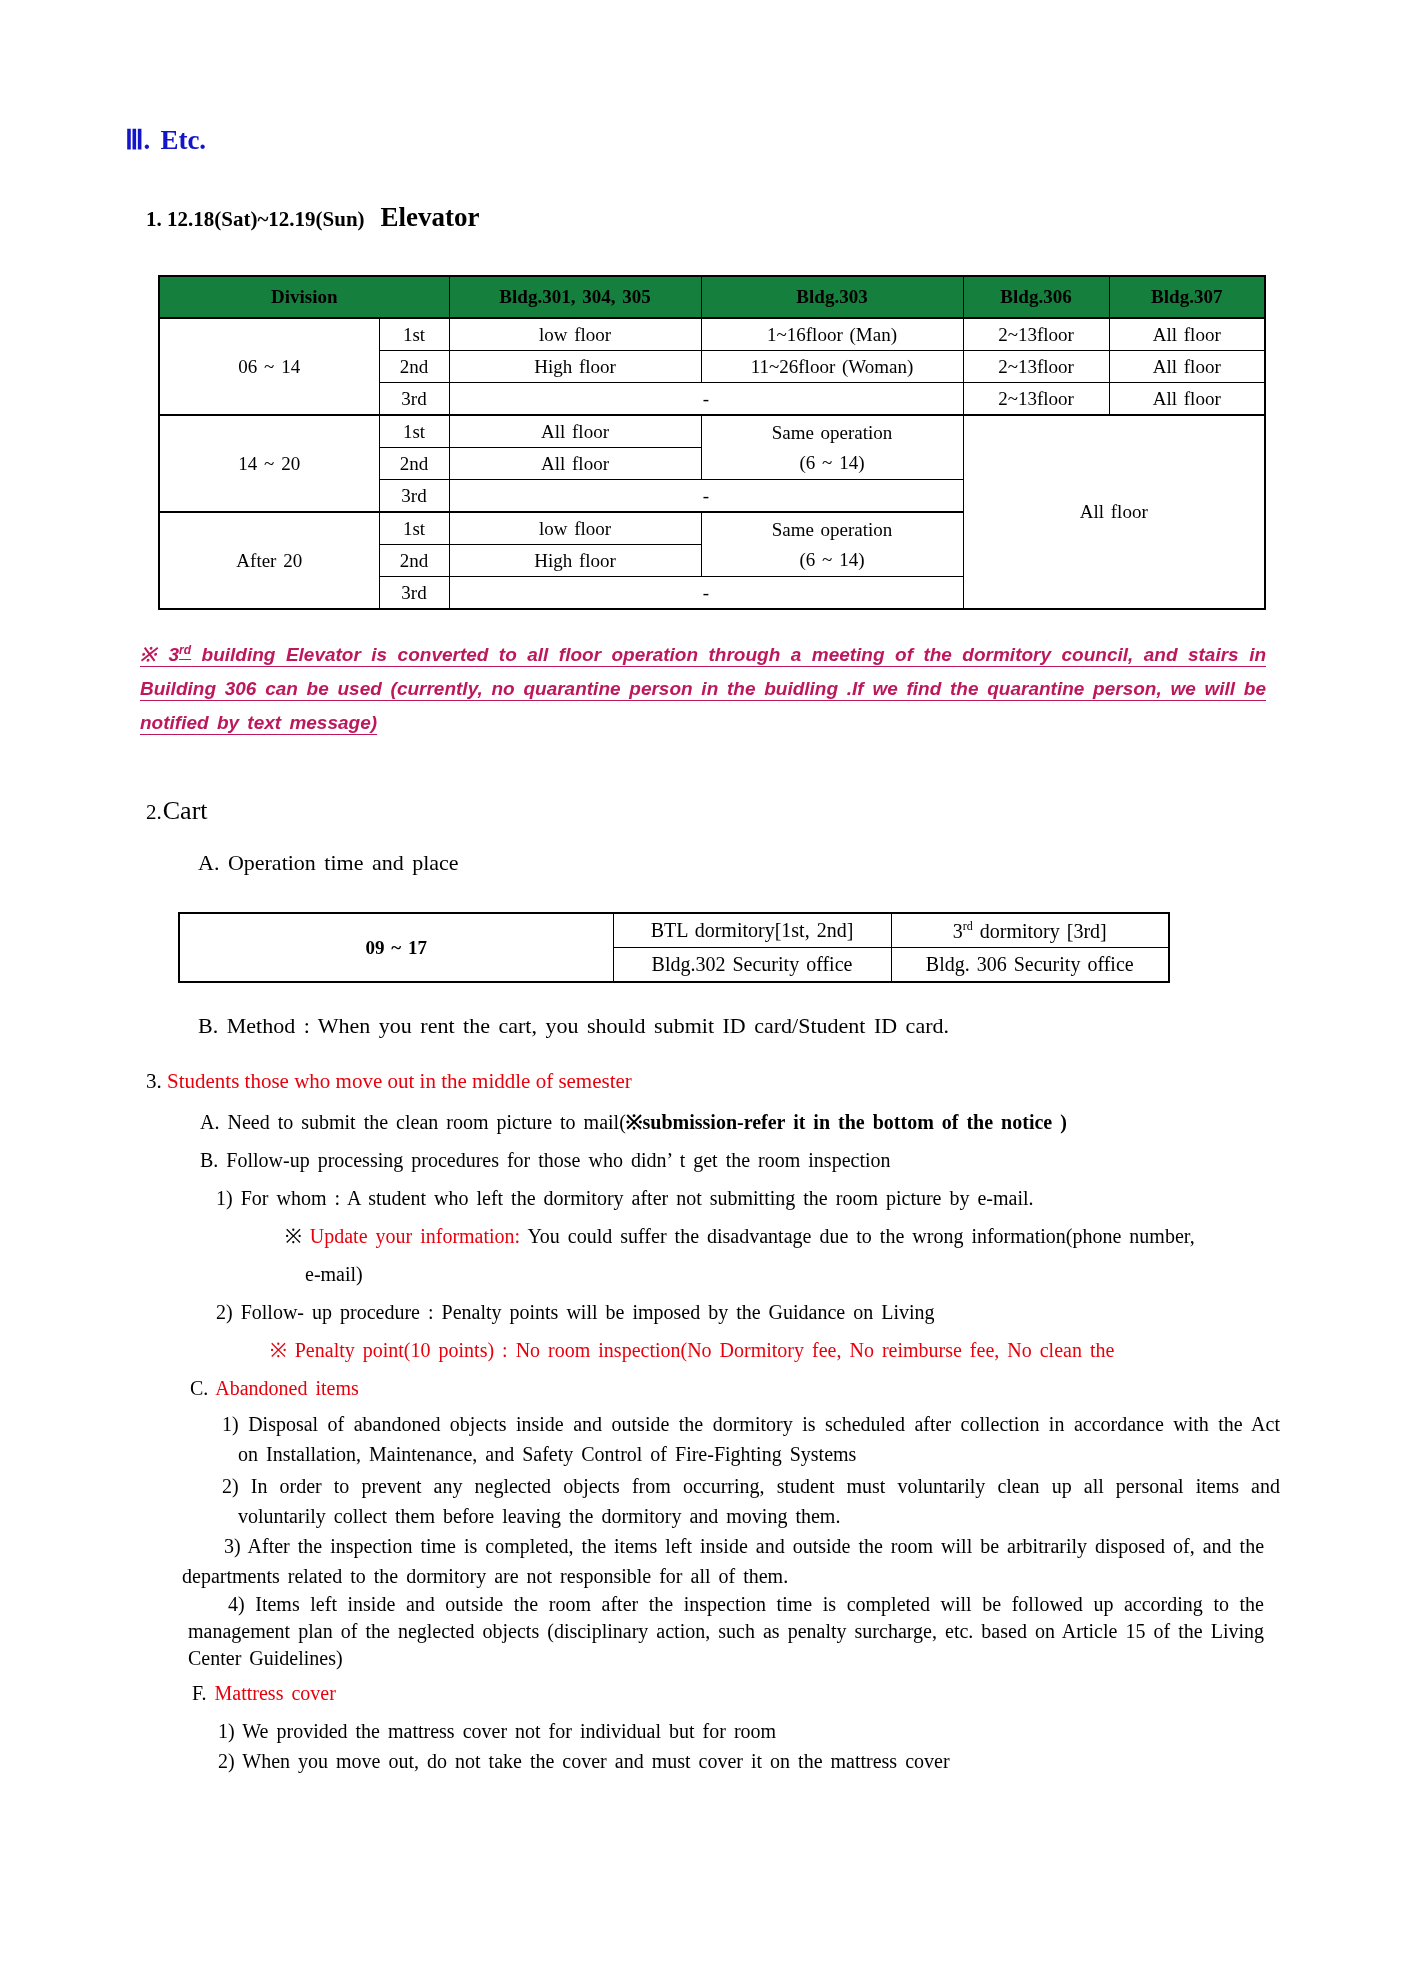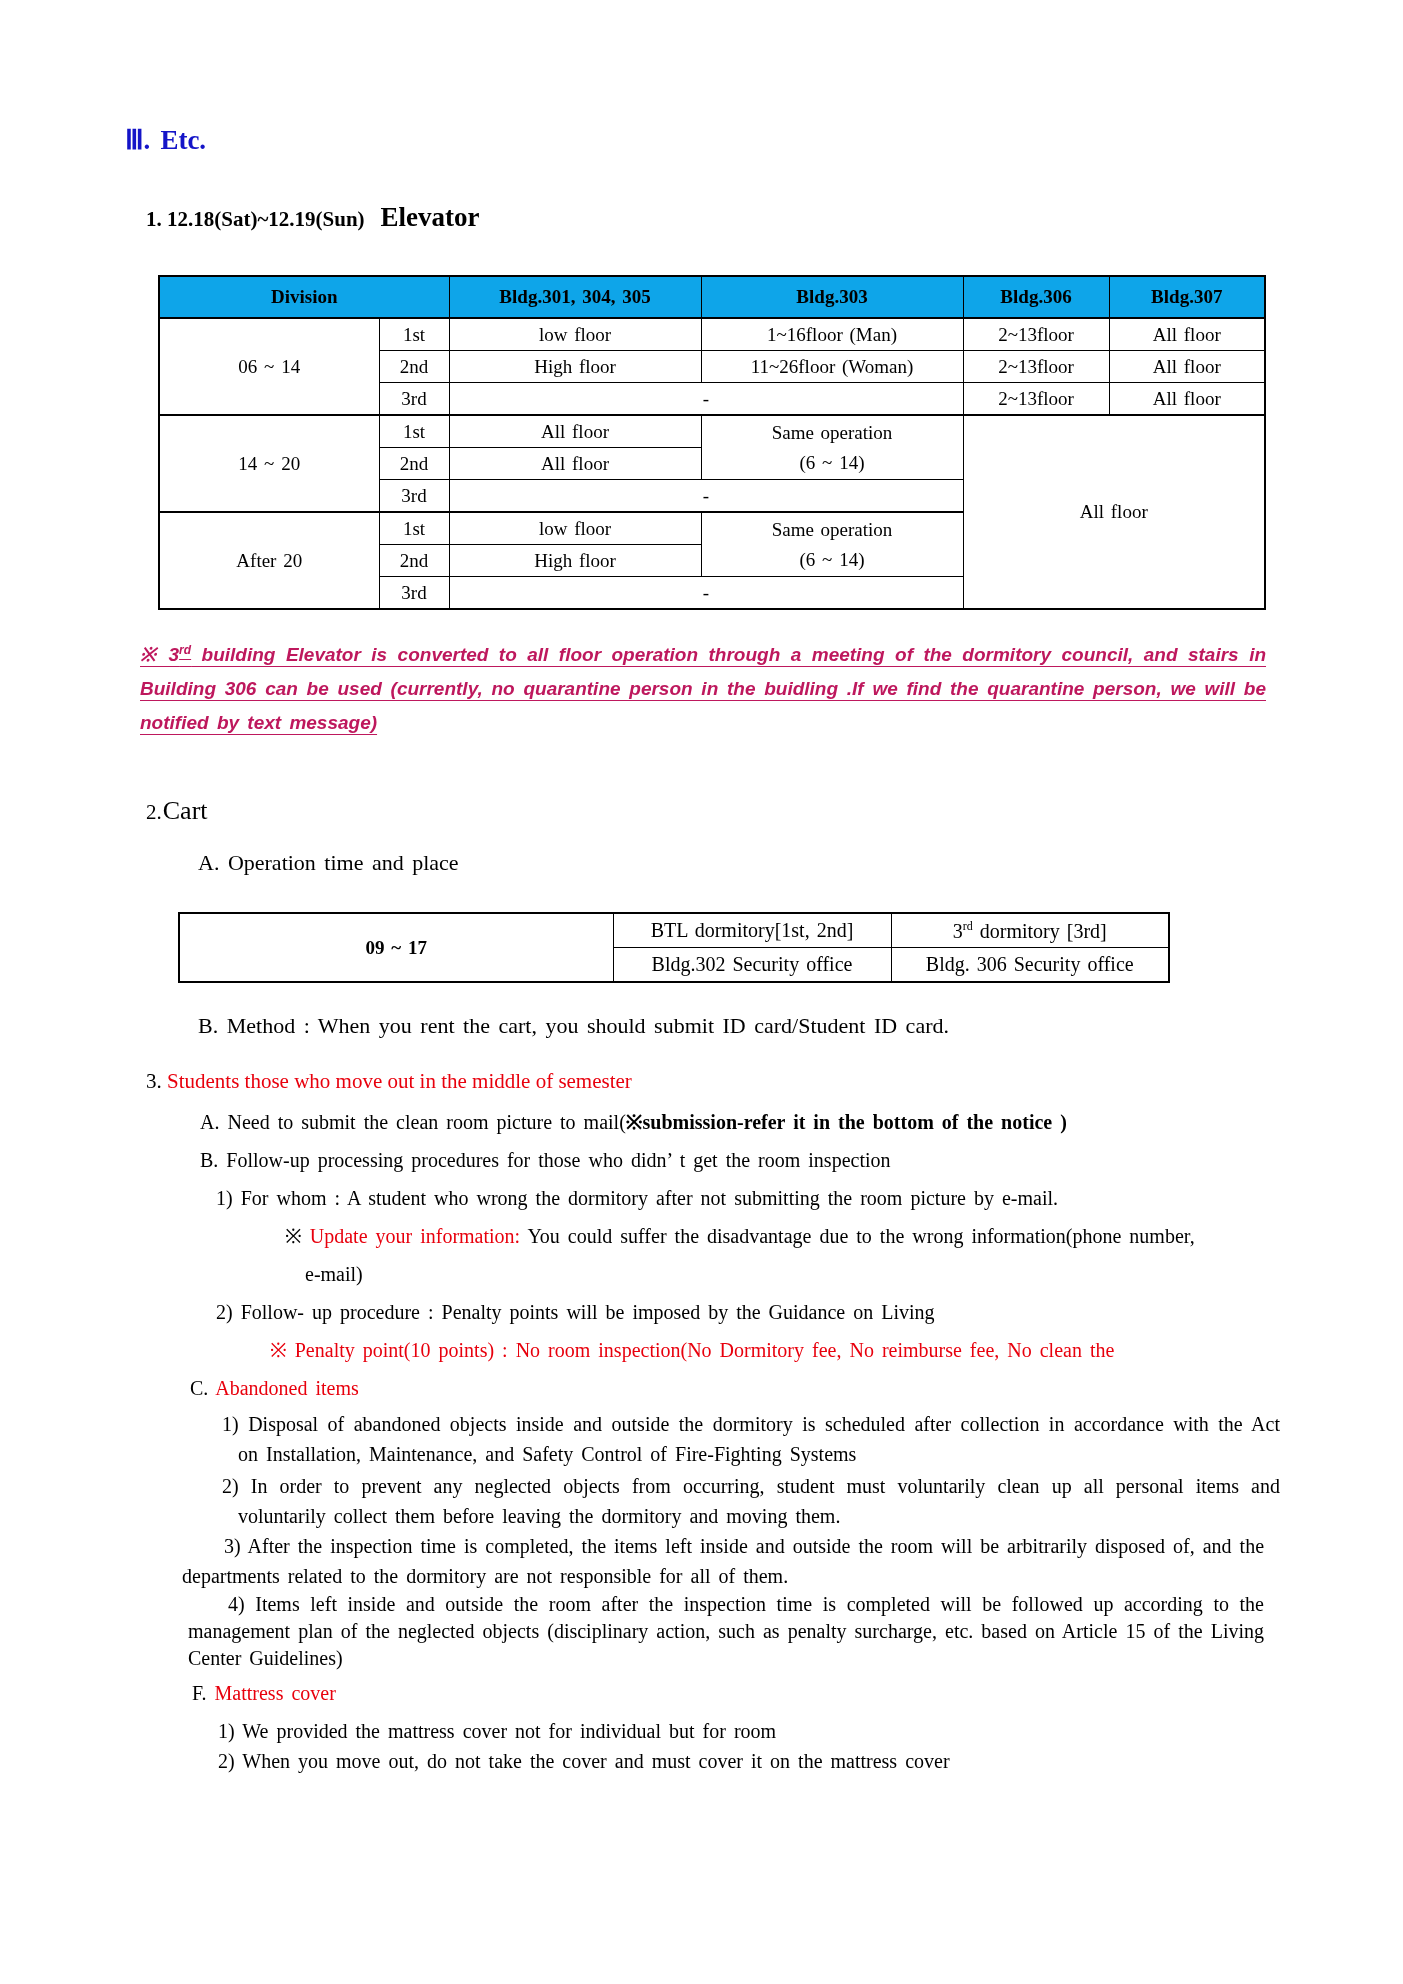--- a/index.html
+++ b/index.html
@@ -8,21 +8,21 @@
 
   
   .h1{margin:0 0 0 125px;font-size:27px;font-weight:bold;color:#1414c8;}
   .h1 .sp{margin-left:10px;}
   .elev-line{margin:46px 0 0 146px;font-size:21px;font-weight:bold;}
   .elev-line .big{font-size:27px;margin-left:16px;}
 
   
   table.elev{margin:42px 0 0 158px;border-collapse:collapse;table-layout:fixed;width:1106px;border:2px solid #000;}
   table.elev th,table.elev td{border:1px solid #000;text-align:center;vertical-align:middle;padding:0;font-size:19px;word-spacing:2px;}
-  table.elev th{background:#0ea5e9;font-weight:bold;height:40px;border-bottom:2px solid #000;font-size:19px;}
+  table.elev th{background:#15803d;font-weight:bold;height:40px;border-bottom:2px solid #000;font-size:19px;}
   table.elev td{height:31px;}
   table.elev tr.gsep > td{border-top:2px solid #000;}
   td.sameop{line-height:30px;}
   td.bigmerge{font-size:20px;}
 
   
   .note{margin:23px 0 0 140px;width:1126px;color:#be185d;font-family:"Liberation Sans",sans-serif;
         font-style:italic;font-weight:bold;font-size:19px;line-height:34px;text-align:justify;
         text-decoration:underline;text-underline-offset:5px;word-spacing:3px;}
   .note sup{font-size:12px;text-decoration:underline;}
@@ -170,21 +170,21 @@
     </table>
 
   <div class="h3 b-line"><span>B.</span> <span>Method : When you rent the cart, you should submit ID card/Student ID card.</span></div>
 
   <div class="sec3"><span>3.</span> <span class="red">Students those who move out in the middle of semester</span></div>
 
   <div class="line mA"><span>A.</span> <span>Need to submit the clean room picture to mail(</span><b>※submission-refer it in the bottom of the notice )</b></div>
 
   <div class="line mB"><span>B.</span> <span>Follow-up processing procedures for those who didn’ t get the room inspection</span></div>
 
-  <div class="line m1"><span>1)</span> <span>For whom : A student who wrong the dormitory after not submitting the room picture by e-mail.</span></div>
+  <div class="line m1"><span>1)</span> <span>For whom : A student who left the dormitory after not submitting the room picture by e-mail.</span></div>
 
   <div class="line mN"><span>※</span><span class="red"> Update your information:</span><span> You could suffer the disadvantage due to the wrong information(phone number,</span></div>
   <div class="line mNc">e-mail)</div>
 
   <div class="line m1"><span>2)</span> <span>Follow- up procedure : Penalty points will be imposed by the Guidance on Living</span></div>
 
   <div class="line mP red"><span>※</span><span> Penalty point(10 points) : No room inspection(No Dormitory fee, No reimburse fee,  No clean the</span></div>
 
   <div class="line mC"><span>C.</span> <span class="red">Abandoned items</span></div>
 

